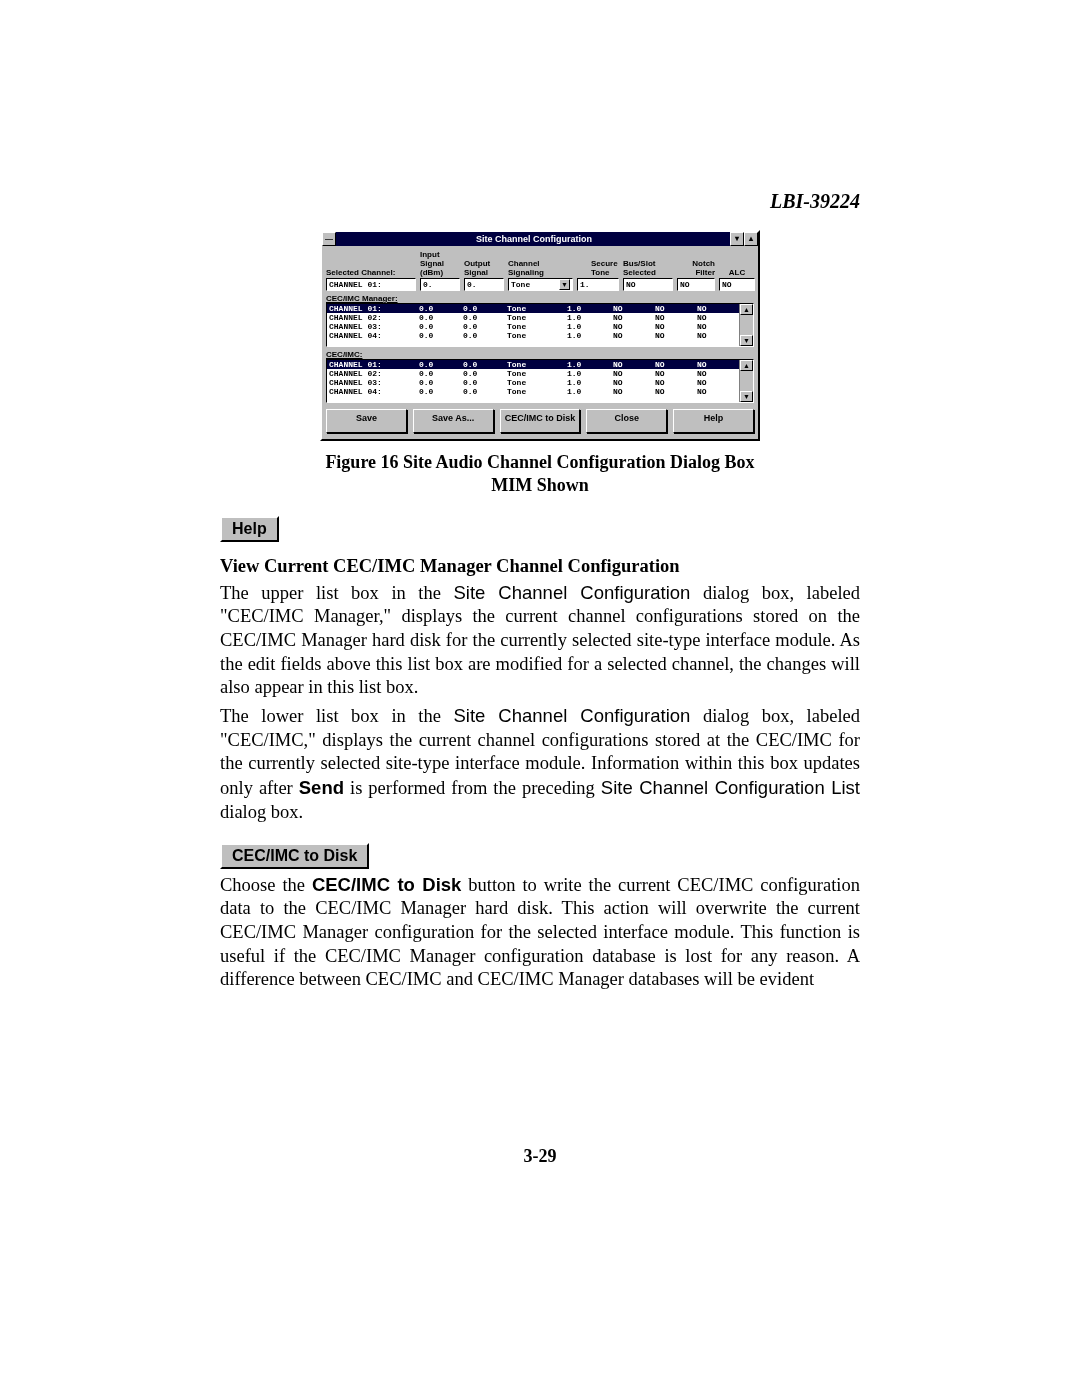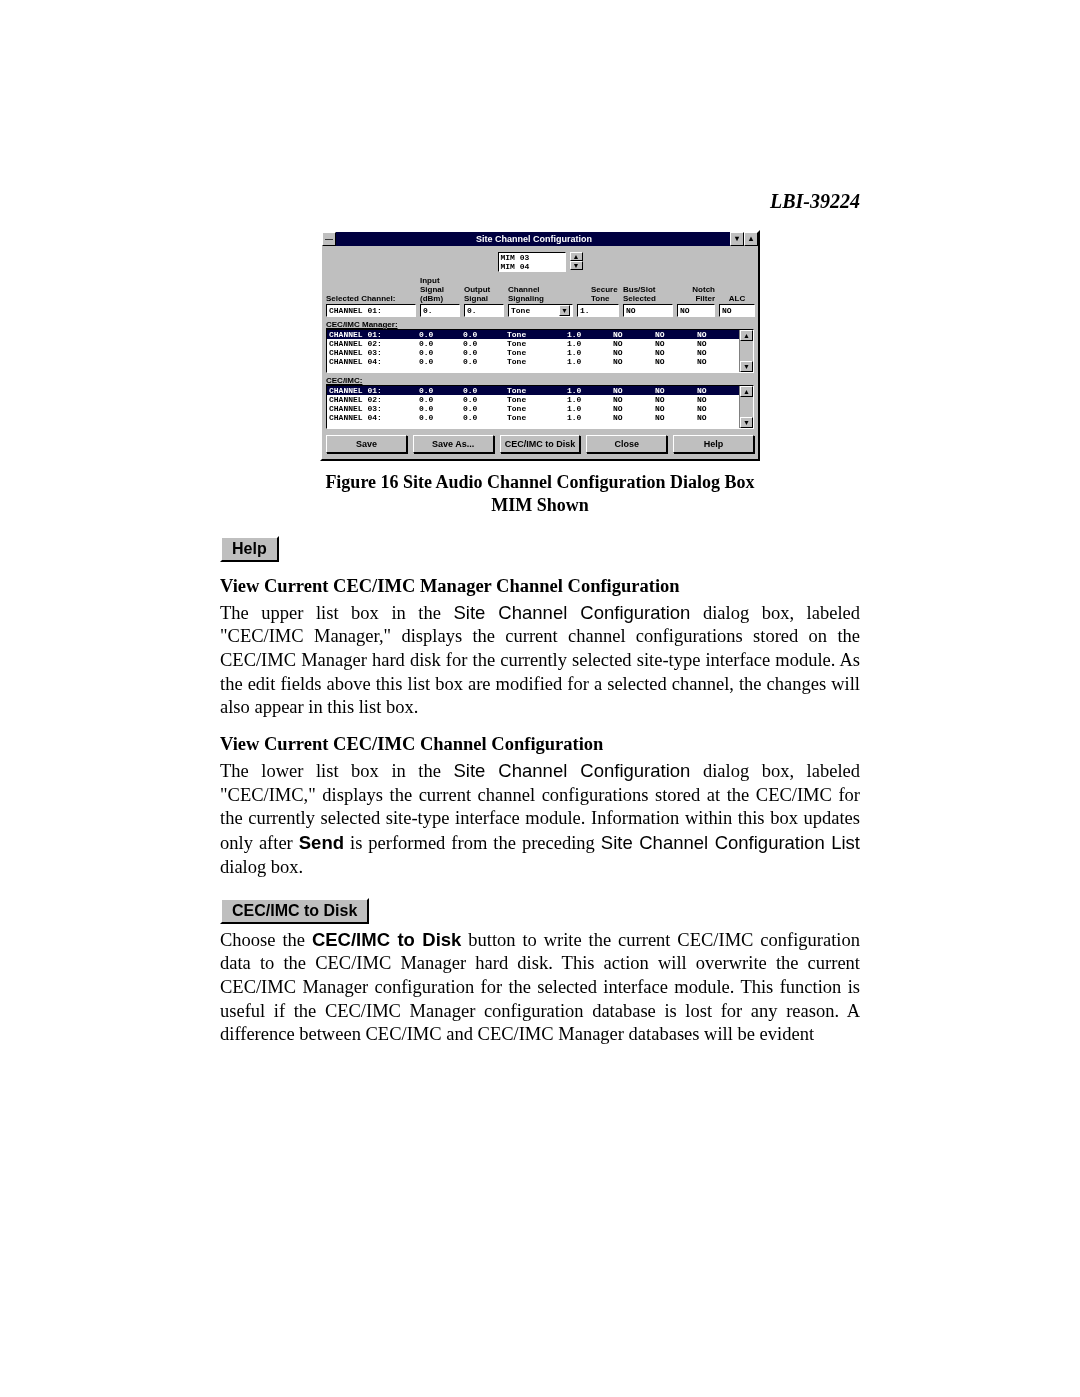--- a/index.html
+++ b/index.html
@@ -218,21 +218,21 @@
     text-align: center;
   }
   .btn-row {
     display: flex;
     justify-content: space-between;
     margin-top: 6px;
     gap: 6px;
   }
   .btn {
     flex: 1;
-    height: 18px;
+    height: 24px;
     background: #bfbfbf;
     border-top: 1px solid #fff;
     border-left: 1px solid #fff;
     border-right: 1px solid #000;
     border-bottom: 1px solid #000;
     box-shadow: 1px 1px 0 #000;
     box-sizing: border-box;
     font-weight: bold;
     font-size: 9px;
     text-align: center;
@@ -294,30 +294,20 @@
         <div class="sysmenu">—</div>
         <div class="title-text">Site Channel Configuration</div>
         <div class="tbtns">
           <div class="tbtn">▾</div>
           <div class="tbtn">▴</div>
         </div>
       </div>
 
       <div class="body">
 
-        <div class="mim-row">
-          <div class="mim-list">
-            <div>MIM 03</div>
-            <div>MIM 04</div>
-          </div>
-          <div class="spin">
-            <div class="spinbtn">▲</div>
-            <div class="spinbtn">▼</div>
-          </div>
-        </div>
 
         <div class="hdr-row">
           <div class="hdr">Selected Channel:</div>
           <div class="hdr" style="white-space:pre;">Input
 Signal
 (dBm)</div>
           <div class="hdr" style="white-space:pre;">Output
 Signal</div>
           <div class="hdr" style="white-space:pre;">Channel
 Signaling</div>
@@ -388,23 +378,23 @@
     <span>MIM Shown</span>
   </div>
 
   <div><span class="pill">Help</span></div>
 
   <div class="subhead">View Current CEC/IMC Manager Channel Configuration</div>
   <div class="para">
     <span>The upper list box in the </span><span class="sans">Site Channel Configuration</span><span> dialog box, labeled "CEC/IMC Manager," displays the current channel configurations stored on the CEC/IMC Manager hard disk for the currently selected site-type interface module.  As the edit fields above this list box are modified for a selected channel, the changes will also appear in this list box.</span>
   </div>
 
-  <div class="subhead">View Current CEC/IMC Channel Configuration</div>
   <div class="para">
     <span>The lower list box in the </span><span class="sans">Site Channel Configuration</span><span> dialog box, labeled "CEC/IMC," displays the current channel configurations stored at the CEC/IMC for the currently selected site-type interface module. Information within this box updates only after </span><b class="sans">Send</b><span> is performed from the preceding </span><span class="sans">Site Channel Configuration List</span><span> dialog box.</span>
   </div>
 
   <div><span class="pill">CEC/IMC to Disk</span></div>
   <div class="para">
     <span>Choose the </span><b class="sans">CEC/IMC to Disk</b><span> button to write the current CEC/IMC configuration data to the CEC/IMC Manager hard disk.  This action will overwrite the current CEC/IMC Manager configuration for the selected interface module.  This function is useful if the CEC/IMC Manager configuration database is lost for any reason.  A difference between CEC/IMC and CEC/IMC Manager databases will be evident</span>
   </div>
 
+  <div class="page-num">3-29</div>
 </div>
 
 </body></html>

